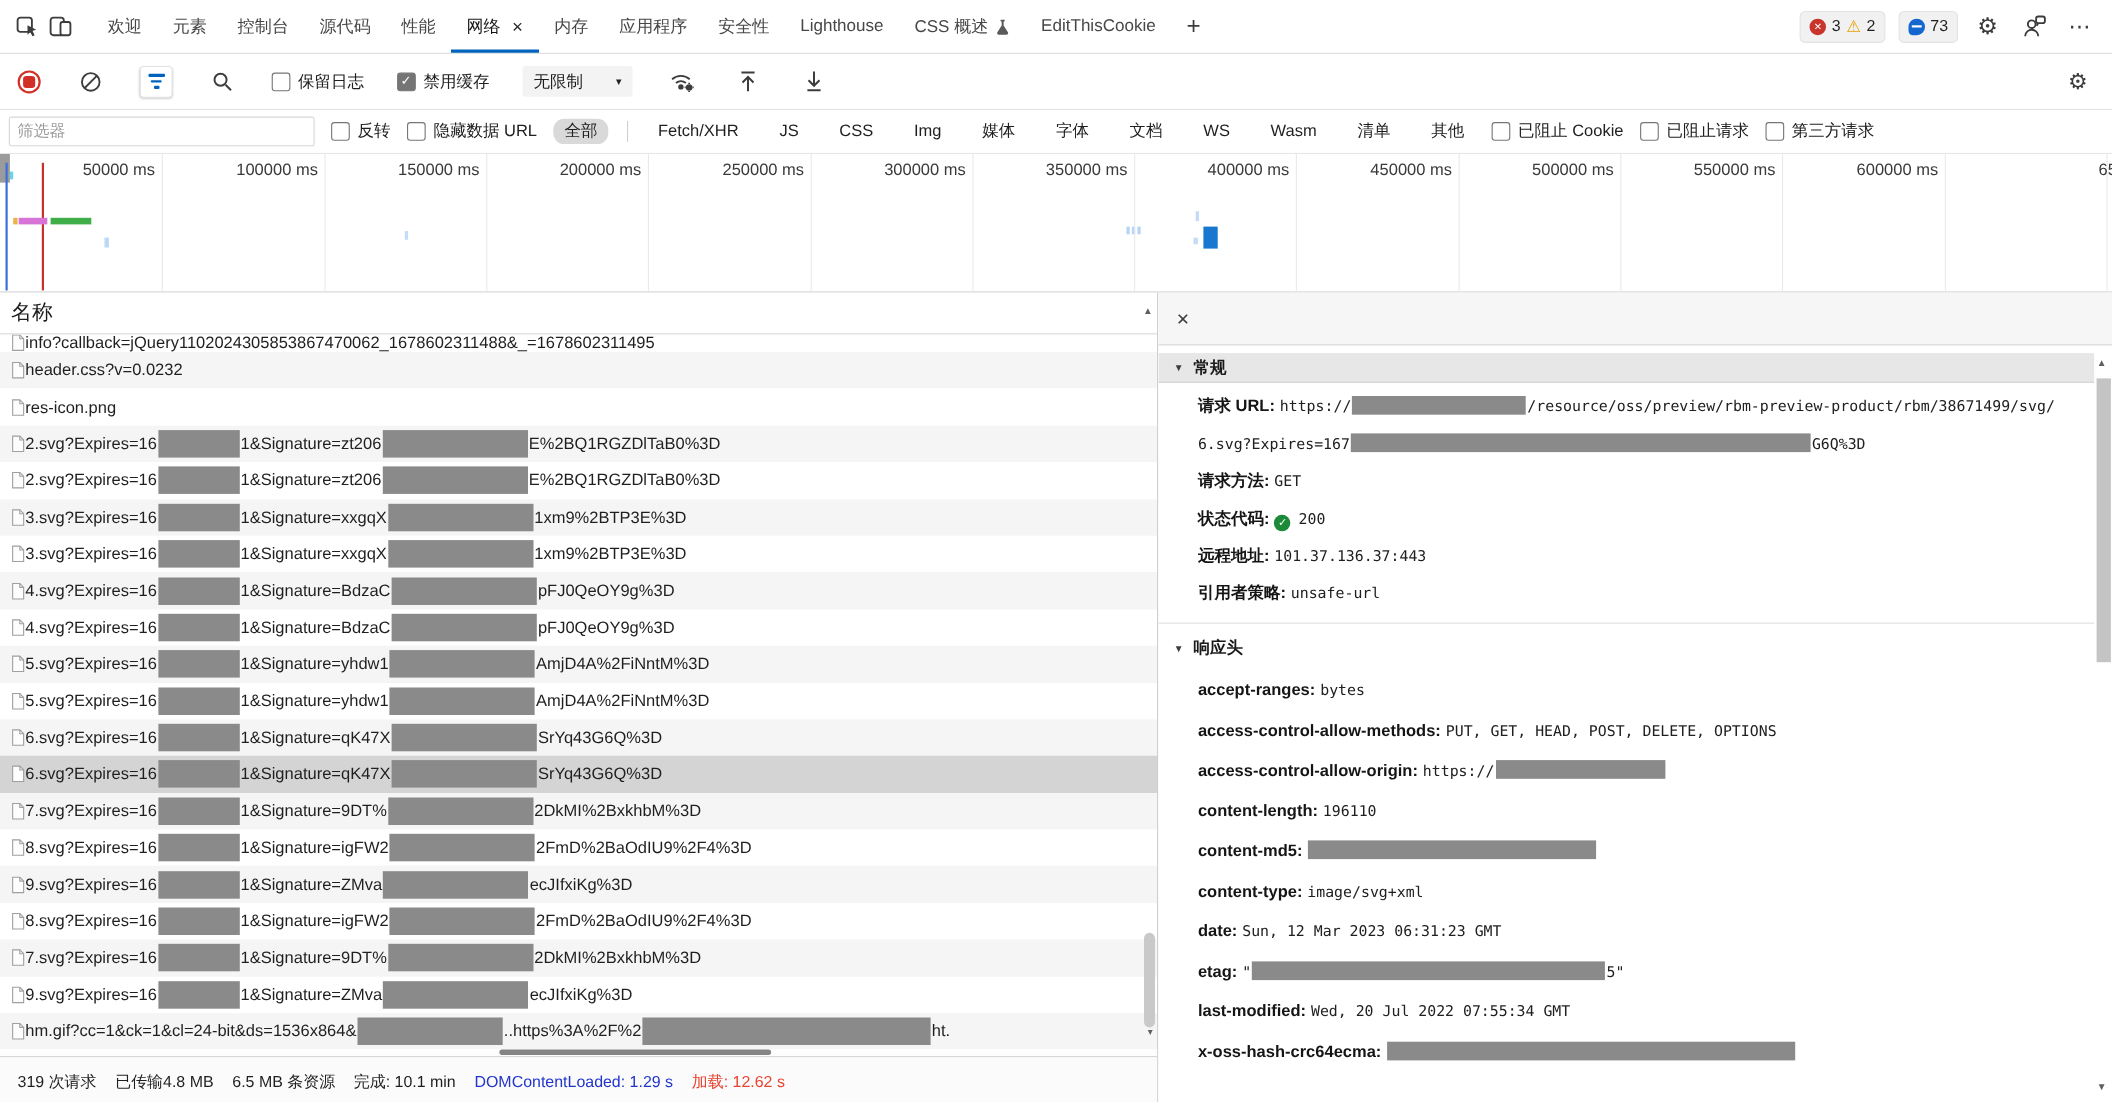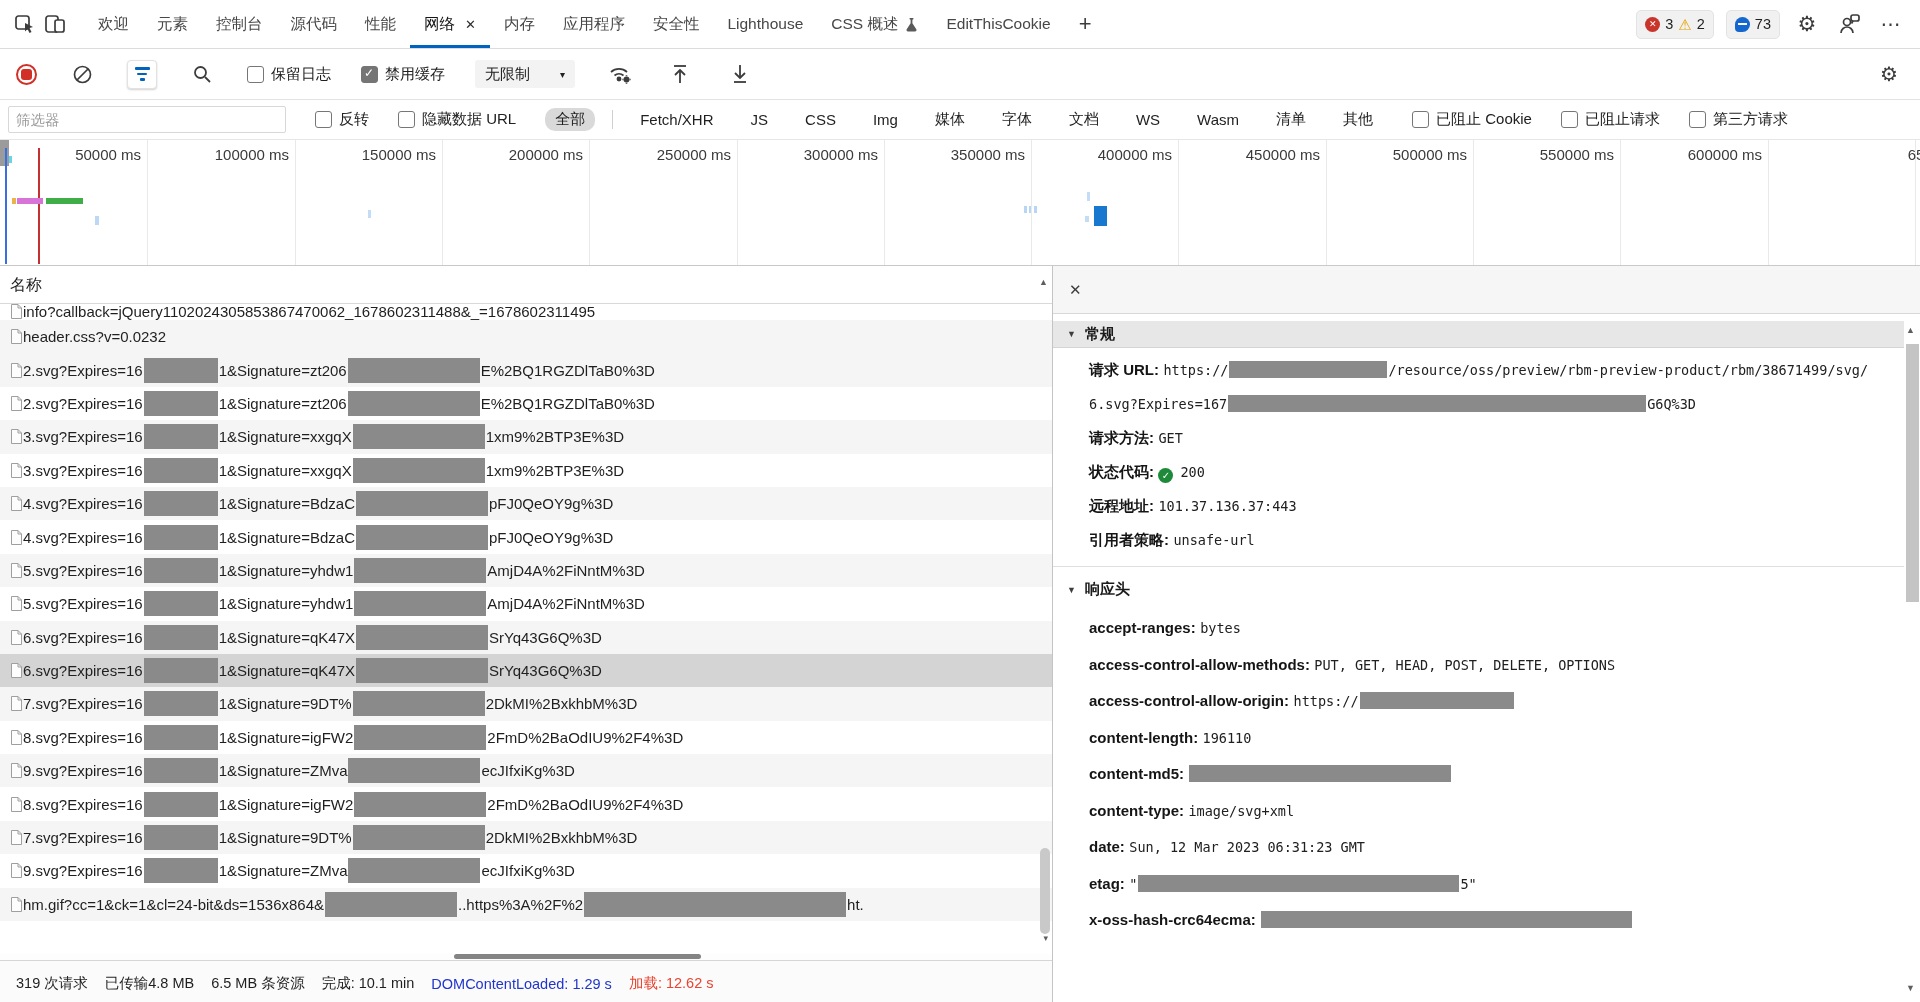--- a/index.html
+++ b/index.html
@@ -32,36 +32,36 @@
   .fbox .b1{width:15px}.fbox .b2{width:10px}.fbox .b3{width:5px}
   .cbrow{display:flex;align-items:center;gap:7px;font-size:15px;color:#202020;white-space:nowrap;}
   .cb{width:15px;height:15px;border:1.6px solid #767676;border-radius:3px;background:#fff;flex:none;}
   .cb.checked{background:#757575;border-color:#757575;position:relative;}
   .cb.checked::after{content:"✓";position:absolute;left:2px;top:-1px;color:#fff;font-size:12px;}
   .select{height:28px;background:#f3f3f3;border-radius:3px;display:flex;align-items:center;padding:0 10px;gap:30px;font-size:15px;color:#1d1d1d;}
   .select .dd{font-size:10px;color:#222;}
   .spacer{flex:1;}
   .tgear{margin-right:16px;font-size:20px;}
   
-  .filterbar{height:39px;display:flex;align-items:center;gap:29px;padding-left:8px;border-bottom:1px solid #e6e6e6;background:#fff;}
+  .filterbar{height:39px;display:flex;align-items:center;gap:15px;padding-left:8px;border-bottom:1px solid #e6e6e6;background:#fff;}
   .filterinput{width:262px;height:25px;border:1px solid #d8d8d8;border-radius:2px;padding:0 7px;font-size:14.5px;color:#202020;font-family:"Liberation Sans",sans-serif;outline:none;}
   .filterinput::placeholder{color:#9a9a9a;}
   .pills{display:flex;align-items:center;gap:17px;font-size:15px;color:#1f1f1f;}
   .pill{padding:2px 10px;border-radius:10px;white-space:nowrap;}
   .pill.active{background:#d9d9d9;}
   .vdiv{width:1px;height:19px;background:#cfcfcf;}
   
   .timeline{position:relative;height:125px;border-bottom:1px solid #c9c9c9;background:#fff;overflow:hidden;}
   .tick-line{position:absolute;top:0;bottom:0;width:1px;background:#e9e9e9;}
   .tick-label{position:absolute;top:6px;transform:translateX(-100%);padding-right:6px;font-size:15px;color:#3a3a3a;white-space:nowrap;}
   .mark{position:absolute;}
   
   .main{display:flex;height:739px;}
   .left{width:1052px;flex:none;position:relative;border-right:1px solid #c4c4c4;background:#fff;}
-  .listhdr{height:37px;line-height:37px;padding-left:10px;font-size:16px;color:#1c1c1c;border-bottom:1px solid #d9d9d9;}
+  .listhdr{height:37px;line-height:37px;padding-left:10px;font-size:19px;color:#1c1c1c;border-bottom:1px solid #d9d9d9;}
   .rows{height:650px;overflow:hidden;}
   .row{display:flex;align-items:center;height:33.4px;padding-left:10px;gap:0;font-size:15px;color:#1f1f1f;white-space:nowrap;overflow:hidden;}
   .row.odd{background:#f5f5f5;}
   .row.selected{background:#d4d4d4;}
   .row.clipped{height:16px;align-items:flex-end;}
   .row .seg{flex:none;}
   .row .redact{display:inline-block;background:var(--redaction);height:25px;flex:none;margin:0 1px;}
   .docic{display:inline-flex;flex:none;}
   .sarr{position:absolute;font-size:9px;color:#5f5f5f;line-height:1;}
   .lthumb{position:absolute;right:2px;top:582px;width:10px;height:86px;background:#c9c9c9;border-radius:5px;}
@@ -335,20 +335,29 @@
           </div>
           <div class="row odd">
             <span class="docic">
               <svg width="13" height="17" viewBox="0 0 13 17">
                 <path d="M1.5 1.5h6.5l3.5 3.5v10.5h-10z" fill="#fdfdfd" stroke="#9f9f9f"></path>
                 <path d="M8 1.5v3.5h3.5" fill="none" stroke="#9f9f9f"></path>
               </svg>
             </span>
             <span class="seg">header.css?v=0.0232</span>
           </div>
+          <div class="row">
+            <span class="docic">
+              <svg width="13" height="17" viewBox="0 0 13 17">
+                <path d="M1.5 1.5h6.5l3.5 3.5v10.5h-10z" fill="#fdfdfd" stroke="#9f9f9f"></path>
+                <path d="M8 1.5v3.5h3.5" fill="none" stroke="#9f9f9f"></path>
+              </svg>
+            </span>
+            <span class="seg">res-icon.png</span>
+          </div>
           <div class="row odd">
             <span class="docic">
               <svg width="13" height="17" viewBox="0 0 13 17">
                 <path d="M1.5 1.5h6.5l3.5 3.5v10.5h-10z" fill="#fdfdfd" stroke="#9f9f9f"></path>
                 <path d="M8 1.5v3.5h3.5" fill="none" stroke="#9f9f9f"></path>
               </svg>
             </span>
             <span class="seg">2.svg?Expires=16</span>
             <span class="redact" style="width: 74px;"></span>
             <span class="seg">1&amp;Signature=zt206</span>
@@ -609,20 +618,21 @@
         </div>
         <div class="entries resp">
             <div class="entry"><b class="key">accept-ranges:</b> <span class="val"><span class="seg">bytes</span></span></div>
             <div class="entry"><b class="key">access-control-allow-methods:</b> <span class="val"><span class="seg">PUT, GET, HEAD, POST, DELETE, OPTIONS</span></span></div>
             <div class="entry"><b class="key">access-control-allow-origin:</b> <span class="val"><span class="seg">https://</span><span class="redact" style="width: 154px;"></span></span></div>
             <div class="entry"><b class="key">content-length:</b> <span class="val"><span class="seg">196110</span></span></div>
             <div class="entry"><b class="key">content-md5:</b> <span class="val"><span class="redact" style="width: 262px;"></span></span></div>
             <div class="entry"><b class="key">content-type:</b> <span class="val"><span class="seg">image/svg+xml</span></span></div>
             <div class="entry"><b class="key">date:</b> <span class="val"><span class="seg">Sun, 12 Mar 2023 06:31:23 GMT</span></span></div>
             <div class="entry"><b class="key">etag:</b> <span class="val"><span class="seg">"</span><span class="redact" style="width: 321px;"></span><span class="seg">5"</span></span></div>
+            <div class="entry"><b class="key">last-modified:</b> <span class="val"><span class="seg">Wed, 20 Jul 2022 07:55:34 GMT</span></span></div>
             <div class="entry"><b class="key">x-oss-hash-crc64ecma:</b> <span class="val"><span class="redact" style="width: 371px;"></span></span></div>
           </div>
       </div>
       <span class="sarr" style="top:60px;right:5px;">▲</span>
       <div class="rthumb"></div>
       <span class="sarr" style="bottom:12px;right:5px;">▼</span>
     </div>
   </div>
 </div>
 

